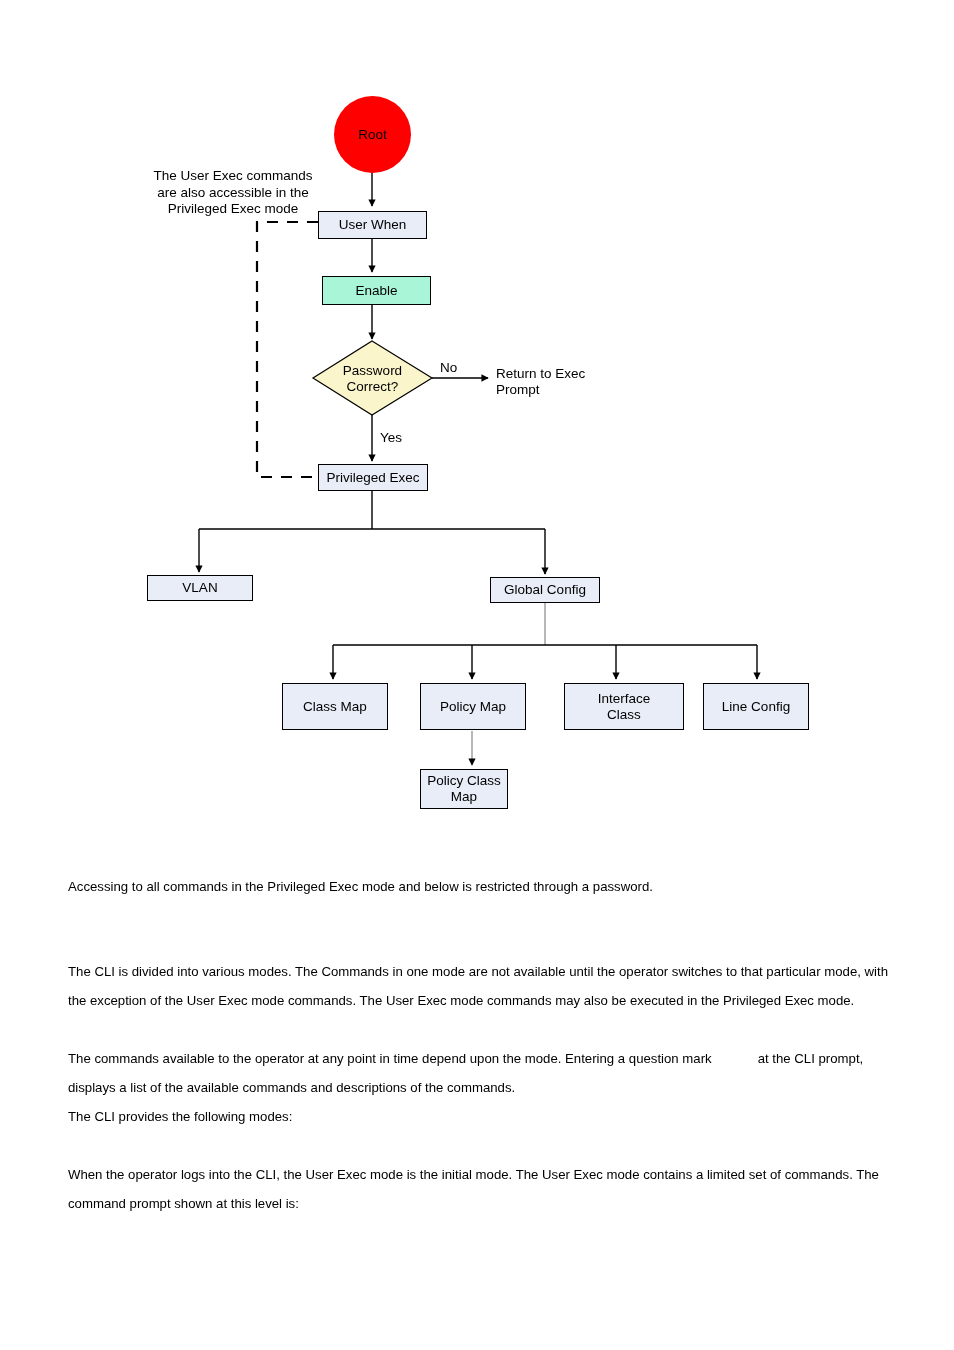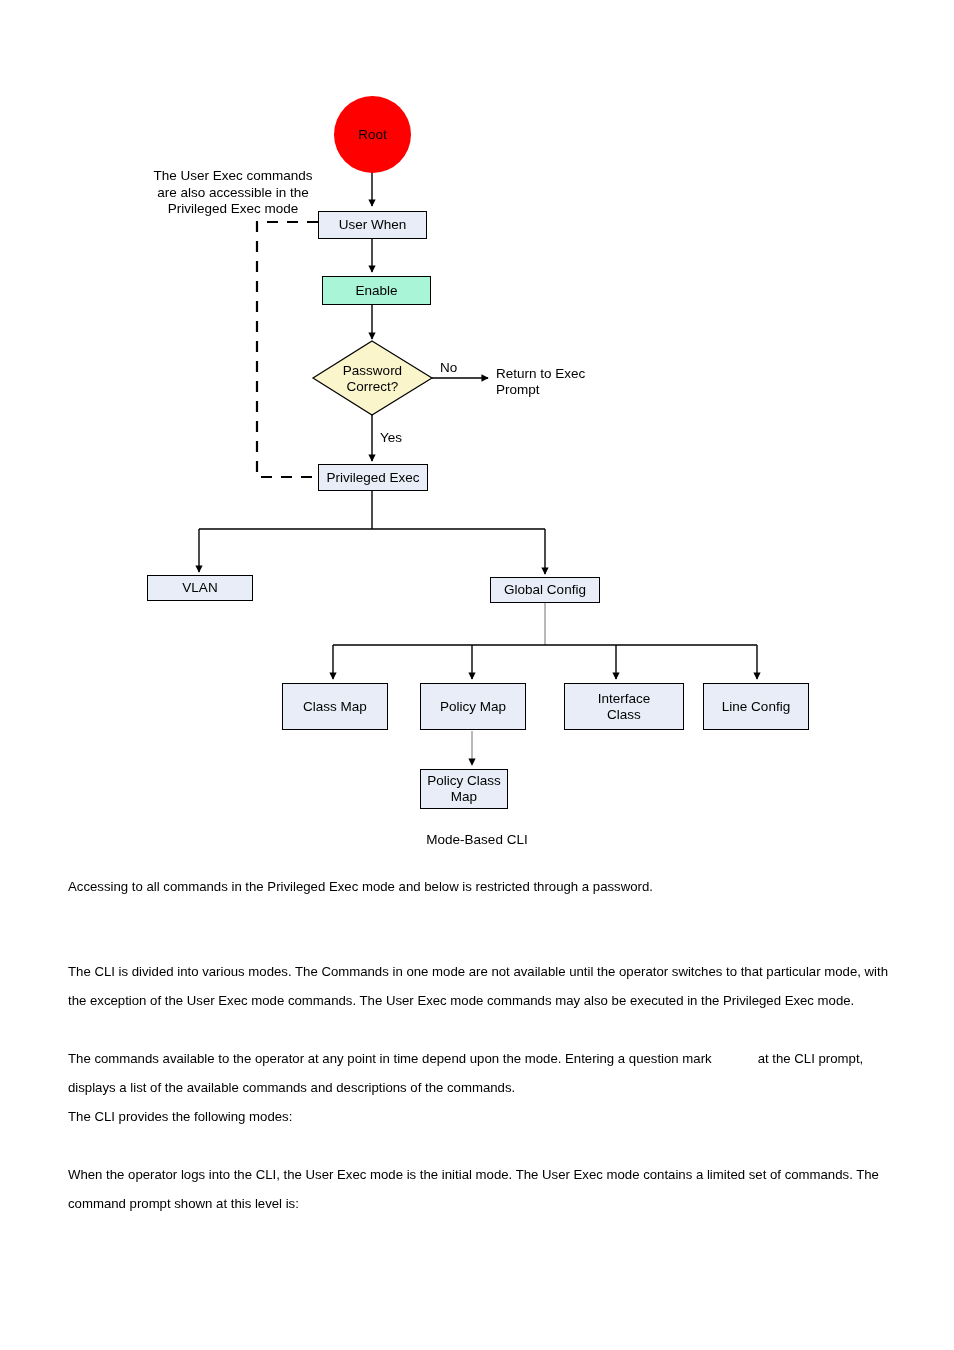--- a/index.html
+++ b/index.html
@@ -219,21 +219,20 @@
       <span>Return to Exec</span><br>
       <span>Prompt</span>
     </div>
 
     <div class="anno-text" style="left:149px; top:168px; width:168px;">
       <span>The User Exec commands</span><br>
       <span>are also accessible in the</span><br>
       <span>Privileged Exec mode</span>
     </div>
 
-    <div class="fig-caption" style="left:0px; top:832px;">Mode-Based CLI</div>
 
   </div>
 
   <div class="body-text" style="top:872px;">
     <p class="para">Accessing to all commands in the Privileged Exec mode and below is restricted through a password.</p>
   </div>
 
   <div class="body-text" style="top:957px;">
     <p class="para">The CLI is divided into various modes. The Commands in one mode are not available until the operator switches to that particular mode, with the exception of the User Exec mode commands. The User Exec mode commands may also be executed in the Privileged Exec mode.</p>
   </div>

